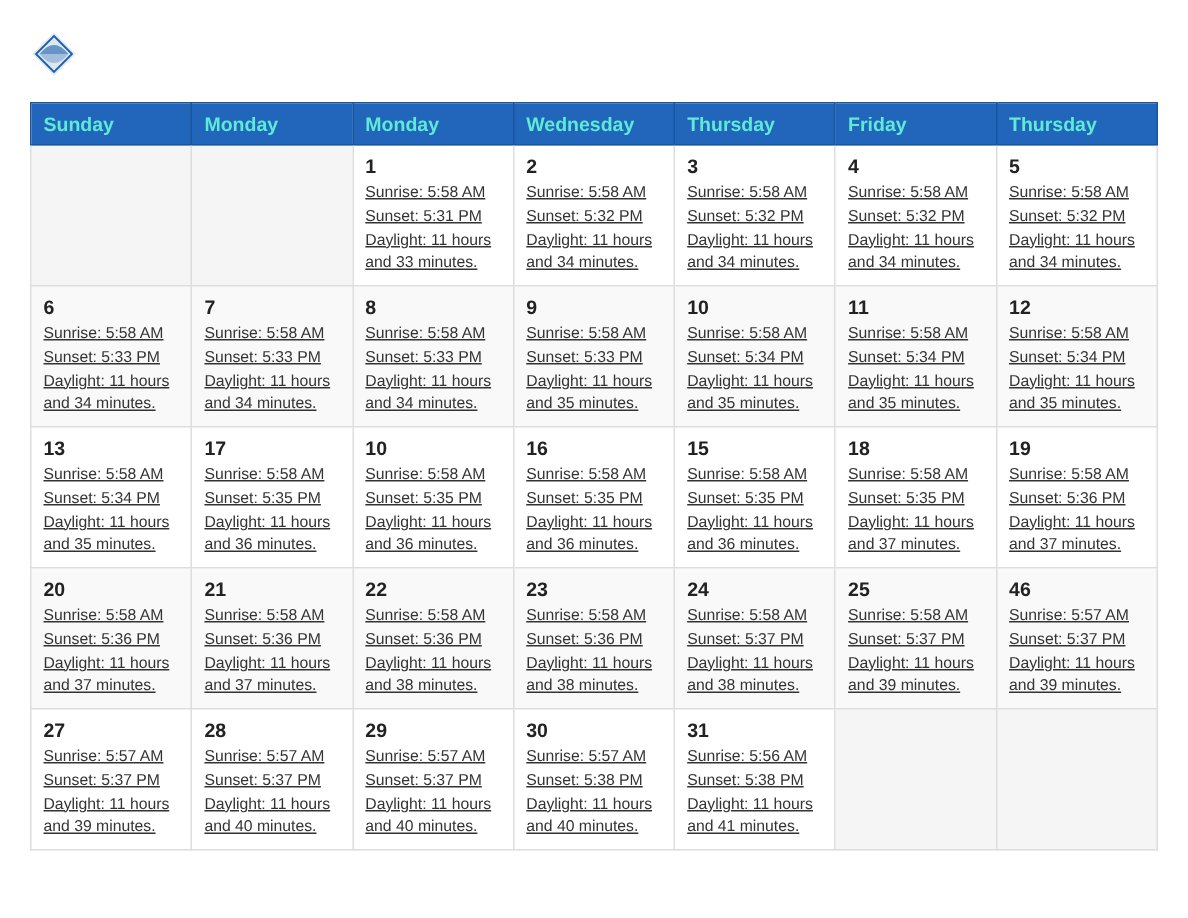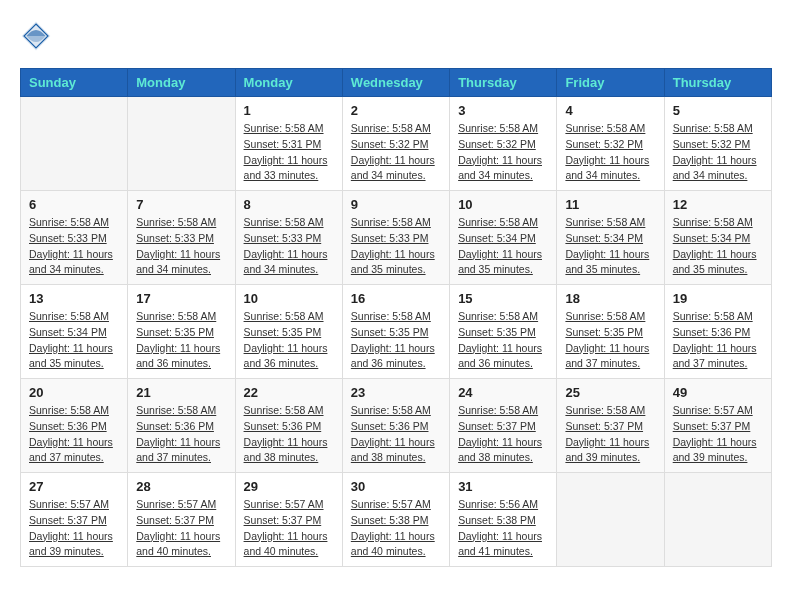--- a/index.html
+++ b/index.html
@@ -302,21 +302,21 @@
 and 38 minutes.</div>
         </td>
         <td>
           <span class="day-number">25</span>
           <div class="day-info" style="white-space: pre-line;">Sunrise: 5:58 AM
 Sunset: 5:37 PM
 Daylight: 11 hours
 and 39 minutes.</div>
         </td>
         <td>
-          <span class="day-number">49</span>
+          <span class="day-number">46</span>
           <div class="day-info" style="white-space: pre-line;">Sunrise: 5:57 AM
 Sunset: 5:37 PM
 Daylight: 11 hours
 and 39 minutes.</div>
         </td>
       </tr>
       <tr>
         <td>
           <span class="day-number">27</span>
           <div class="day-info" style="white-space: pre-line;">Sunrise: 5:57 AM

